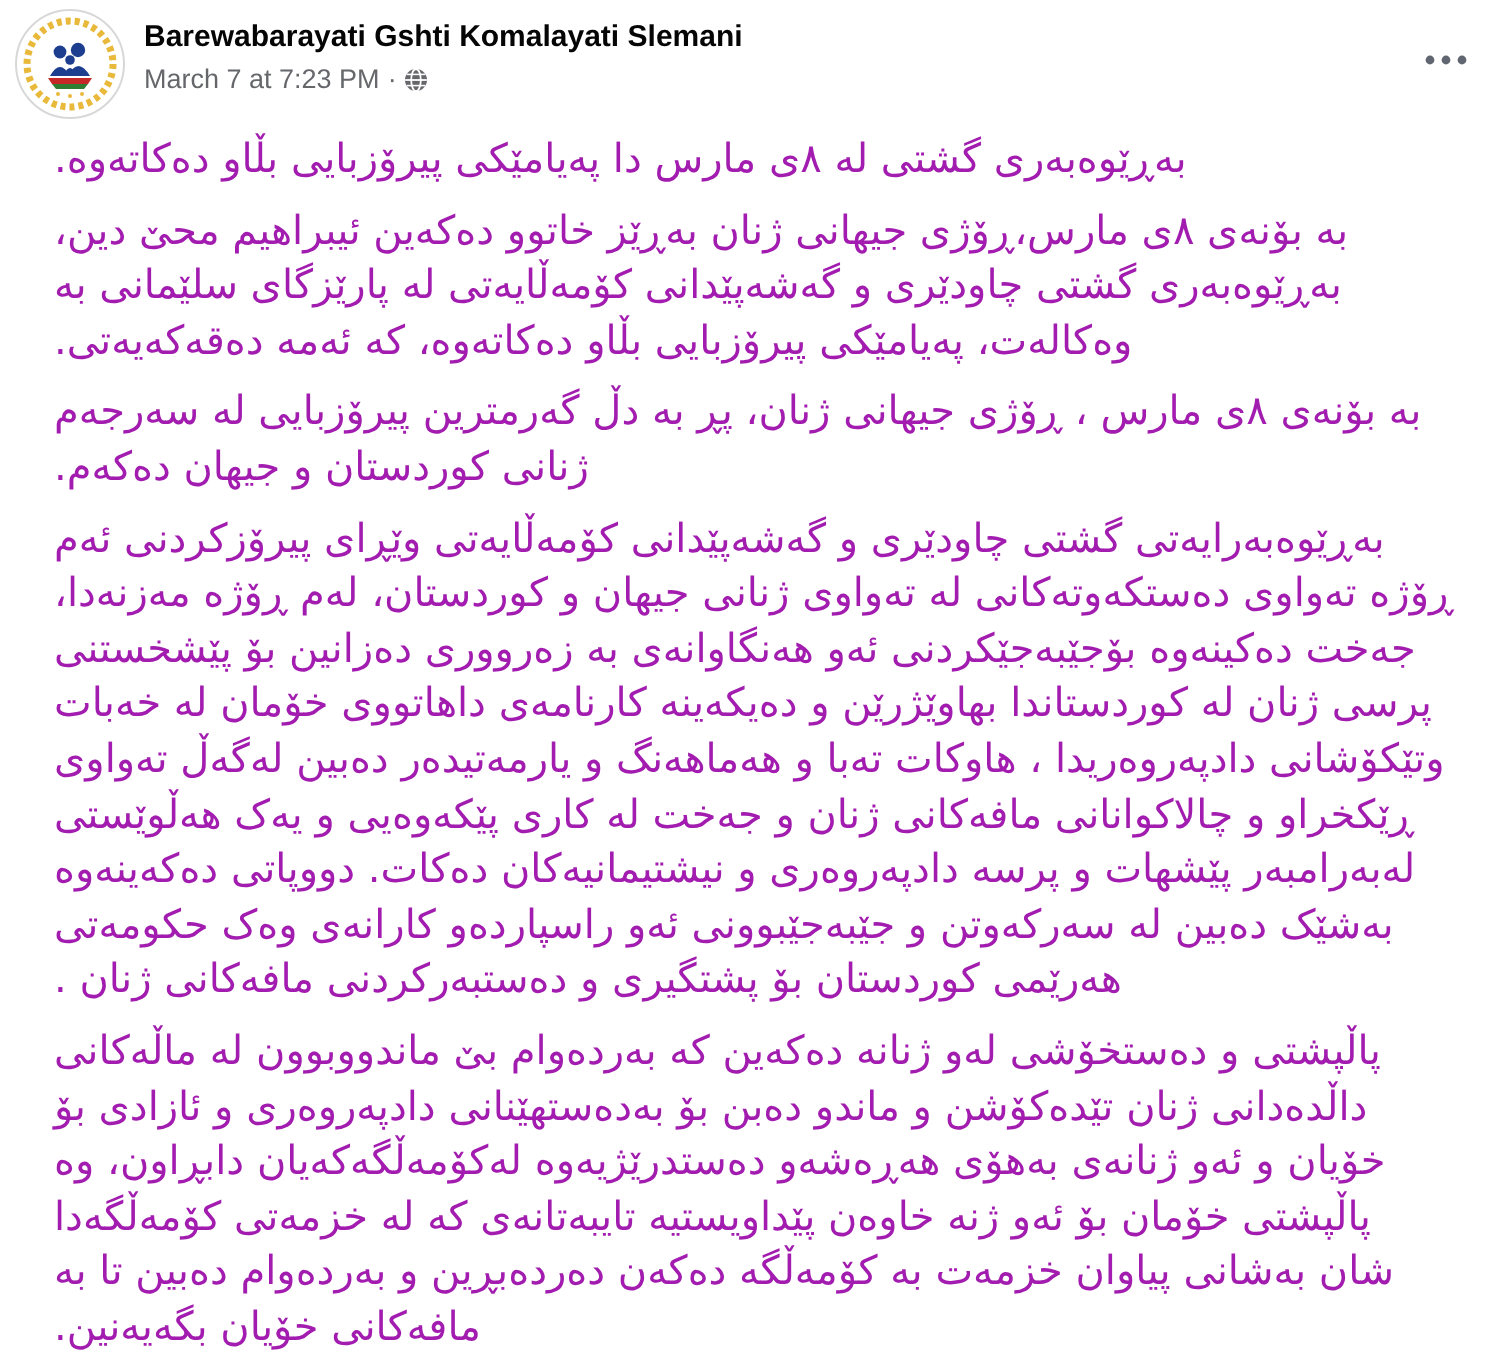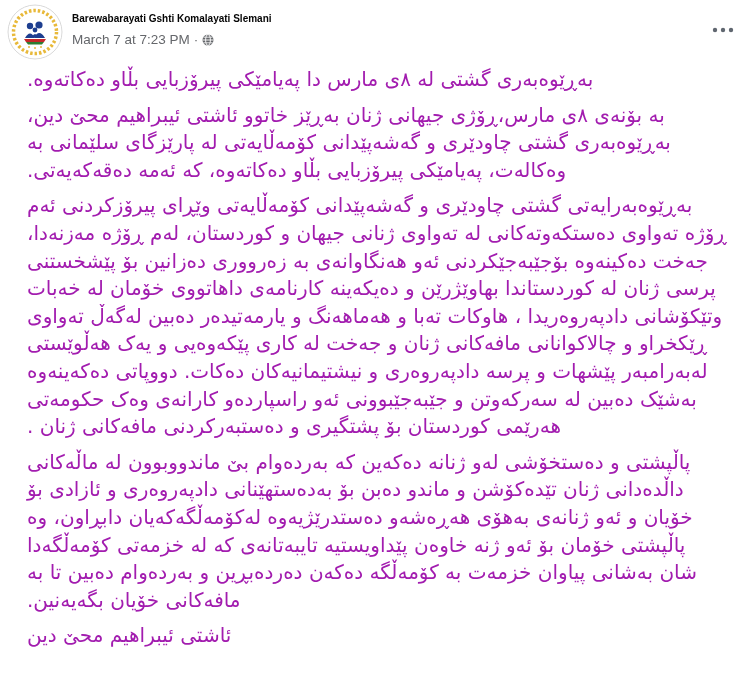--- a/index.html
+++ b/index.html
@@ -23,21 +23,21 @@
     width: 56px;
     height: 56px;
     border-radius: 50%;
     overflow: hidden;
     flex-shrink: 0;
     cursor: pointer;
   }
   .header-meta { margin-left: 9px; padding-top: 5px; }
   .page-name {
     font-weight: bold;
-    font-size: 10px;
+    font-size: 15px;
     color: #050505;
     line-height: 20px;
     cursor: pointer;
   }
   .timestamp-row {
     display: flex;
     align-items: center;
     gap: 4px;
     margin-top: 3px;
     font-size: 13.5px;
@@ -126,19 +126,20 @@
         <circle cx="4" cy="4" r="2.2" fill="#606770"></circle>
         <circle cx="12" cy="4" r="2.2" fill="#606770"></circle>
         <circle cx="20" cy="4" r="2.2" fill="#606770"></circle>
       </svg>
     </div>
 
   </div>
 
   <div class="post-body" dir="rtl">
     <p>بەڕێوەبەری گشتی لە ٨ی مارس دا پەیامێکی پیرۆزبایی بڵاو دەکاتەوە.</p>
-    <p>بە بۆنەی ٨ی مارس،ڕۆژی جیهانی ژنان بەڕێز خاتوو ئاشتی ئیبراهیم محێ دین، بەڕێوەبەری گشتی چاودێری و گەشەپێدانی کۆمەڵایەتی لە پارێزگای سلێمانی بە وەکالەت، پەیامێکی پیرۆزبایی بڵاو دەکاتەوە، کە ئەمە دەقەکەیەتی.</p>
+    <p>بە بۆنەی ٨ی مارس،ڕۆژی جیهانی ژنان بەڕێز خاتوو دەکەین ئیبراهیم محێ دین، بەڕێوەبەری گشتی چاودێری و گەشەپێدانی کۆمەڵایەتی لە پارێزگای سلێمانی بە وەکالەت، پەیامێکی پیرۆزبایی بڵاو دەکاتەوە، کە ئەمە دەقەکەیەتی.</p>
+    <p>بە بۆنەی ٨ی مارس ، ڕۆژی جیهانی ژنان، پڕ بە دڵ گەرمترین پیرۆزبایی لە سەرجەم ژنانی کوردستان و جیهان دەکەم.</p>
     <p>بەڕێوەبەرایەتی گشتی چاودێری و گەشەپێدانی کۆمەڵایەتی وێڕای پیرۆزکردنی ئەم ڕۆژە تەواوی دەستکەوتەکانی لە تەواوی ژنانی جیهان و کوردستان، لەم ڕۆژە مەزنەدا، جەخت دەکینەوە بۆجێبەجێکردنی ئەو هەنگاوانەی بە زەرووری دەزانین بۆ پێشخستنی پرسی ژنان لە کوردستاندا بهاوێژرێن و دەیکەینە کارنامەی داهاتووی خۆمان  لە خەبات وتێکۆشانی دادپەروەریدا ، هاوکات تەبا و هەماهەنگ و یارمەتیدەر  دەبین لەگەڵ تەواوی ڕێکخراو و چالاکوانانی مافەکانی ژنان و جەخت لە کاری پێکەوەیی و یەک هەڵوێستی لەبەرامبەر پێشهات و پرسە دادپەروەری و نیشتیمانیەکان دەکات. دووپاتی دەکەینەوە بەشێک دەبین لە سەرکەوتن و جێبەجێبوونی ئەو راسپاردەو کارانەی وەک حکومەتی هەرێمی کوردستان بۆ پشتگیری و دەستبەرکردنی مافەکانی ژنان .</p>
     <p>پاڵپشتی و دەستخۆشی لەو ژنانە دەکەین کە بەردەوام بێ ماندووبوون لە ماڵەکانی داڵدەدانی ژنان تێدەکۆشن و ماندو دەبن بۆ بەدەستهێنانی دادپەروەری و ئازادی بۆ خۆیان و ئەو ژنانەی بەهۆی هەڕەشەو دەستدرێژیەوە لەکۆمەڵگەکەیان دابڕاون، وە پاڵپشتی خۆمان بۆ ئەو ژنە خاوەن پێداویستیە تایبەتانەی کە لە خزمەتی کۆمەڵگەدا شان بەشانی پیاوان خزمەت بە کۆمەڵگە دەکەن دەردەبڕین و بەردەوام دەبین تا بە مافەکانی خۆیان بگەیەنین.</p>
     <p class="sig">ئاشتی ئیبراهیم محێ دین</p>
   </div>
 
 </div>
 
 </body></html>

